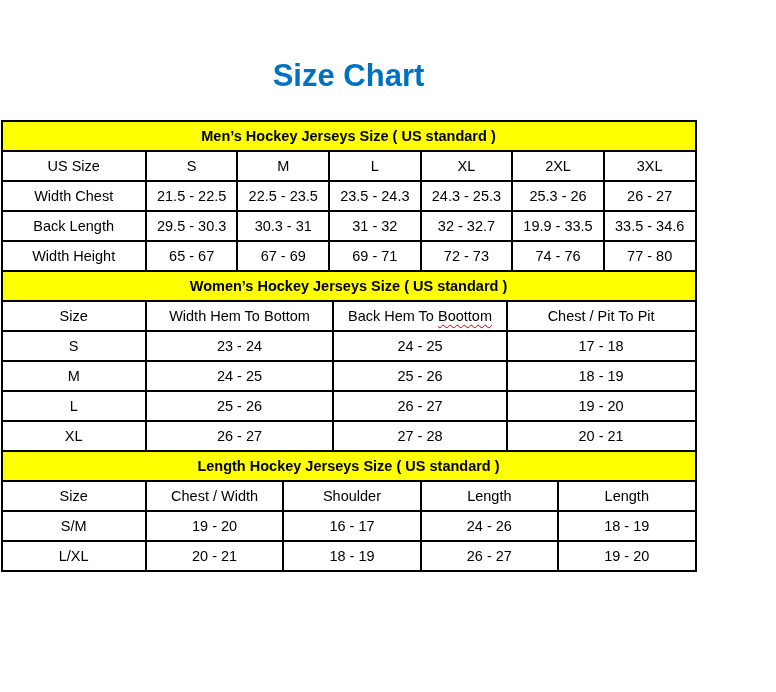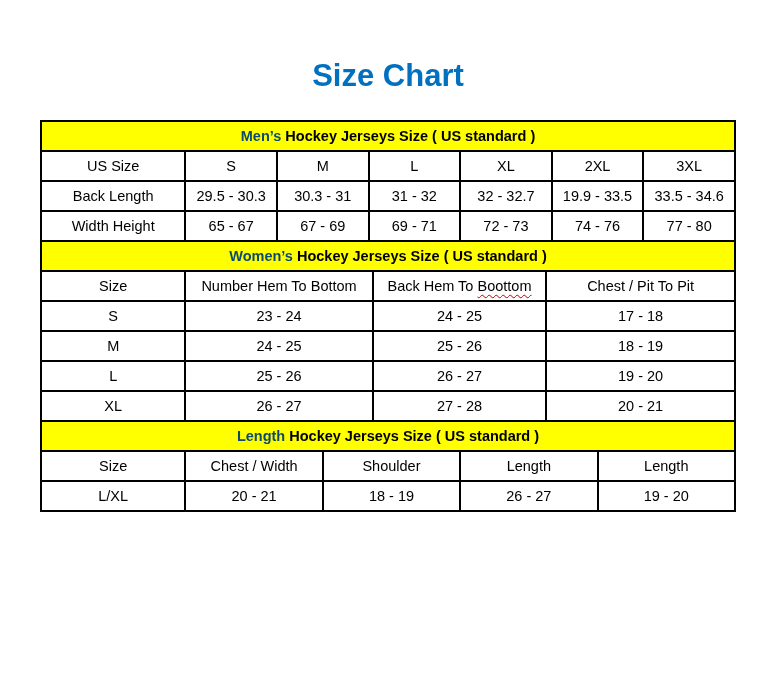--- a/index.html
+++ b/index.html
@@ -6,21 +6,21 @@
     margin: 0;
     padding: 0;
     background: #ffffff;
     width: 776px;
     height: 692px;
     overflow: hidden;
     font-family: "Liberation Sans", sans-serif;
     color: #000000;
   }
   .page {
-    width: 776px;
+    width: 697px;
     height: 692px;
     position: relative;
   }
   h1.page-title {
     margin: 0;
     padding-top: 56px;
     text-align: center;
     color: #0070c0;
     font-size: 31px;
     line-height: 40px;
@@ -47,21 +47,21 @@
     line-height: 18px;
     height: 24px;
     padding: 2px 2px;
   }
   td.band {
     background: #ffff00;
     font-weight: bold;
     font-size: 16.5px;
     height: 32px;
   }
-  td.band .accent { color: #0c4a6e; }
+  td.band .accent { color: #000000; }
   td.head { font-weight: normal; }
   .wavy {
     text-decoration: underline;
     text-decoration-style: wavy;
     text-decoration-color: #c00000;
     text-decoration-thickness: 1px;
     text-underline-offset: 3px;
   }
 </style>
 </head>
@@ -87,20 +87,29 @@
           <tr>
             <td class="head">US Size</td>
             <td class="head">S</td>
             <td class="head">M</td>
             <td class="head">L</td>
             <td class="head">XL</td>
             <td class="head">2XL</td>
             <td class="head">3XL</td>
           </tr>
           <tr>
+            <td>Width Chest</td>
+            <td>21.5 - 22.5</td>
+            <td>22.5 - 23.5</td>
+            <td>23.5 - 24.3</td>
+            <td>24.3 - 25.3</td>
+            <td>25.3 - 26</td>
+            <td>26 - 27</td>
+          </tr>
+          <tr>
             <td>Back Length</td>
             <td>29.5 - 30.3</td>
             <td>30.3 - 31</td>
             <td>31 - 32</td>
             <td>32 - 32.7</td>
             <td>19.9 - 33.5</td>
             <td>33.5 - 34.6</td>
           </tr>
           <tr>
             <td>Width Height</td>
@@ -119,21 +128,21 @@
           <col style="width: 27%;">
           <col style="width: 25%;">
           <col style="width: 27.2%;">
         </colgroup>
         <tbody>
           <tr>
             <td colspan="4" class="band"><span class="accent">Women’s</span> Hockey Jerseys Size ( US standard )</td>
           </tr>
           <tr>
             <td class="head">Size</td>
-            <td class="head">Number Hem To Bottom</td>
+            <td class="head">Width Hem To Bottom</td>
             <td class="head">Back Hem To <span class="wavy">Boottom</span></td>
             <td class="head">Chest / Pit To Pit</td>
           </tr>
           <tr>
             <td class="head">S</td>
             <td>23 - 24</td>
             <td>24 - 25</td>
             <td>17 - 18</td>
           </tr>
           <tr>
@@ -167,20 +176,27 @@
         <tbody>
           <tr>
             <td colspan="5" class="band"><span class="accent">Length</span> Hockey Jerseys Size ( US standard )</td>
           </tr>
           <tr>
             <td class="head">Size</td>
             <td class="head">Chest / Width</td>
             <td class="head">Shoulder</td>
             <td class="head">Length</td>
             <td class="head">Length</td>
+          </tr>
+          <tr>
+            <td class="head">S/M</td>
+            <td>19 - 20</td>
+            <td>16 - 17</td>
+            <td>24 - 26</td>
+            <td>18 - 19</td>
           </tr>
           <tr>
             <td class="head">L/XL</td>
             <td>20 - 21</td>
             <td>18 - 19</td>
             <td>26 - 27</td>
             <td>19 - 20</td>
           </tr>
         </tbody>
       </table>

